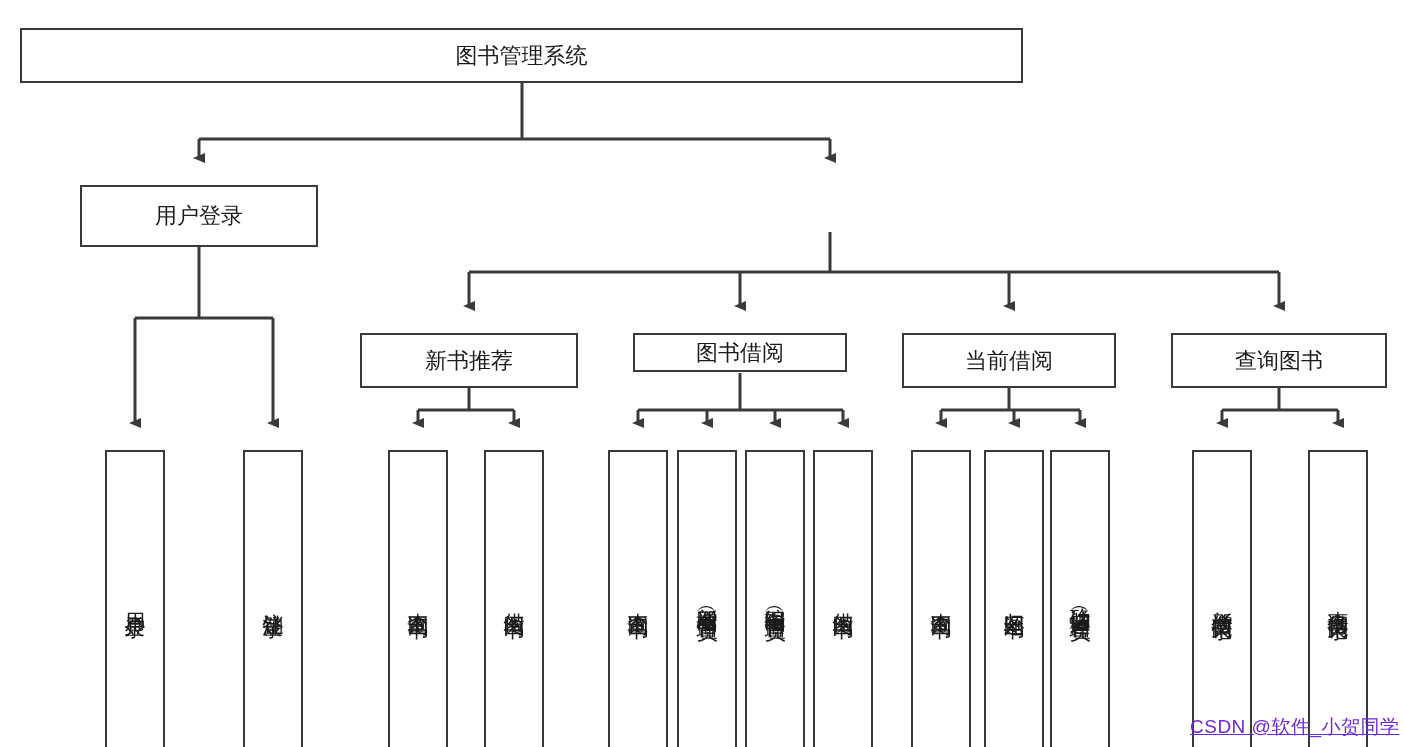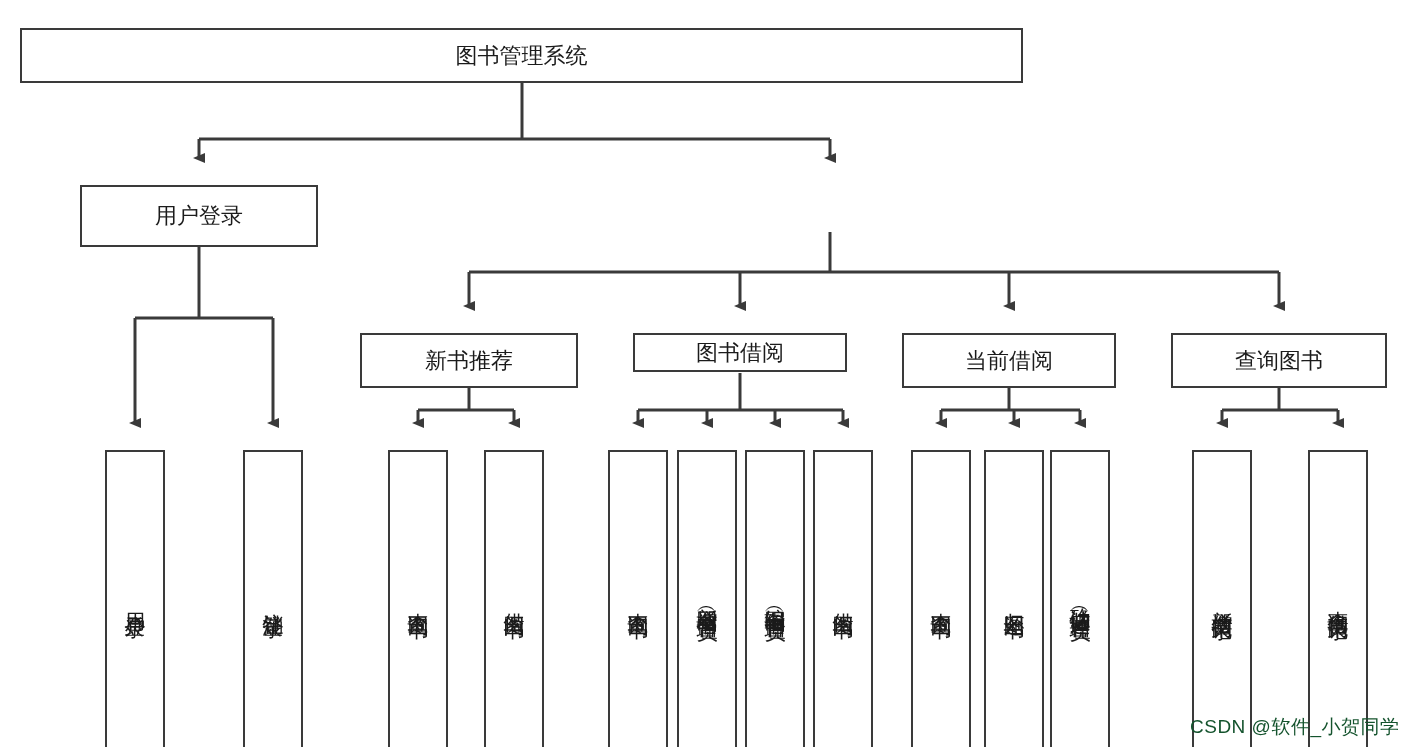--- a/index.html
+++ b/index.html
@@ -184,15 +184,15 @@
   <div class="node-box" id="n-leaf-10" style="left: 1050px; top: 435px; width: 60px; height: 300px;">
     <span class="node-label-v">确认归还（管理员）</span>
   </div>
   <div class="node-box" id="n-leaf-11" style="left: 1192px; top: 435px; width: 60px; height: 300px;">
     <span class="node-label-v">新增借阅记录</span>
   </div>
   <div class="node-box" id="n-leaf-12" style="left: 1308px; top: 435px; width: 60px; height: 300px;">
     <span class="node-label-v">查询借阅记录</span>
   </div>
 
-  <div class="watermark" id="wm" style="left: 1190px; top: 714px; color: #14532d;">CSDN @软件_小贺同学</div>
+  <div class="watermark" id="wm" style="left: 1190px; top: 714px; color: #6d28d9; text-decoration: underline;">CSDN @软件_小贺同学</div>
 
 </div>
 
 </body></html>

